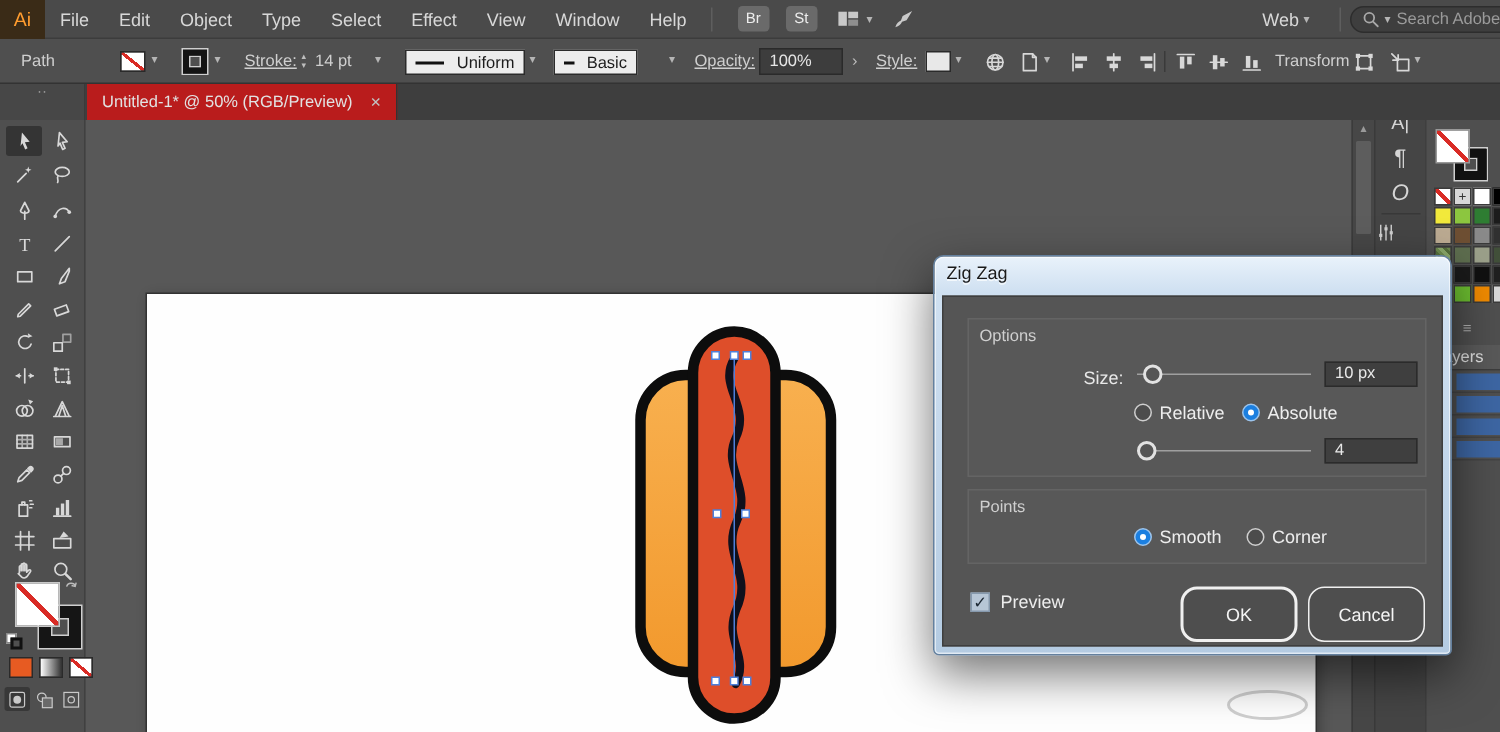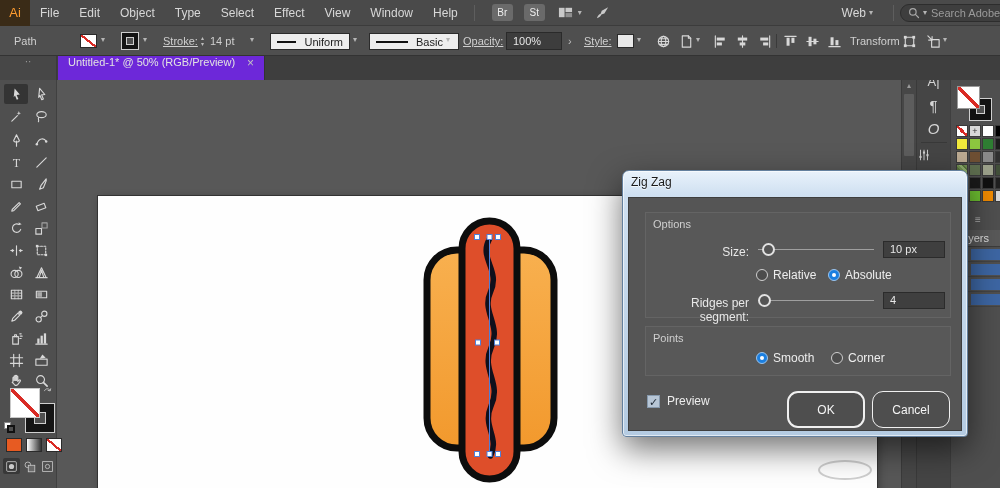--- a/index.html
+++ b/index.html
@@ -27,21 +27,21 @@
   .cb-chev{position:absolute;top:9px;font-size:8px;color:#b5b5b5}
   .stepper{position:absolute;top:6px;width:9px;height:18px;display:flex;flex-direction:column;align-items:center;justify-content:center;color:#bdbdbd;font-size:6px;line-height:6px}
   .darkfield{position:absolute;top:6px;height:18px;background:#3d3d3d;border:1px solid #2a2a2a;color:#e6e6e6;display:flex;align-items:center;padding-left:6px}
   .whitedrop{position:absolute;top:7px;height:17px;background:#ededed;border:1px solid #2b2b2b;color:#1c1c1c;display:flex;align-items:center;padding:0 6px}
   .whitedrop .line{width:32px;height:2px;background:#111;margin-right:8px}
   .cb-ic{position:absolute;top:7px;width:16px;height:16px;display:flex;align-items:center;justify-content:center}
   .cb-div{position:absolute;top:8px;width:1px;height:14px;background:#3a3a3a}
   
   .tabbar{position:absolute;left:0;top:56px;width:1000px;height:24px;background:#3e3e3e;z-index:5}
   .tool-stub{position:absolute;left:0;top:0;width:57px;height:24px;background:#474747;border-right:1px solid #3a3a3a;color:#9d9d9d;font-size:10px;text-align:center;line-height:12px}
-  .doc-tab{position:absolute;left:58px;top:0;height:24px;background:#6d28d9;display:flex;padding:0 10px;font-size:11px;color:#e2e2e2;border-right:1px solid #333}
+  .doc-tab{position:absolute;left:58px;top:0;height:24px;background:#b91c1c;display:flex;align-items:center;padding:0 10px;font-size:11px;color:#e2e2e2;border-right:1px solid #333}
   .doc-tab .close{margin-left:12px;color:#c2c2c2;font-size:12px}
   
   .toolbar{position:absolute;left:0;top:80px;width:57px;height:408px;background:#4f4f4f;border-right:1px solid #404040;z-index:6}
   .tool{position:absolute;width:24px;height:20px;display:flex;align-items:center;justify-content:center}
   .tool.active{background:#343434;border-radius:2px}
   .fill-sq{position:absolute;left:10px;top:308px;width:30px;height:30px;border:1px solid #c9c9c9;background:linear-gradient(to top right,#fff 46%,#d92b25 46%,#d92b25 54%,#fff 54%);z-index:2}
   .stroke-frame{position:absolute;left:26px;top:324px;width:28px;height:28px;border:8px solid #151515;box-shadow:0 0 0 1px #cfcfcf,inset 0 0 0 1px #cfcfcf;z-index:1}
   .swap-ic{position:absolute;left:42px;top:305px;width:13px;height:13px}
   .mini-proxy{position:absolute;left:4px;top:342px;width:11px;height:11px}
   .mini-proxy .f{position:absolute;left:0;top:0;width:7px;height:7px;background:#fff;border:1px solid #888}
@@ -159,21 +159,21 @@
       <span>▴</span>
       <span>▾</span>
     </span>
   <span class="lbl" style="left:210px">14 pt</span>
   <span class="cb-chev" style="left:250px">▾</span>
   <span class="whitedrop" style="left:270px;width:80px">
       <span class="line"></span>
       <span>Uniform</span>
     </span>
   <span class="cb-chev" style="left:353px">▾</span>
-  <span class="whitedrop" style="left:369px;width:90px">
+  <span class="whitedrop" style="left:369px;width:56px">
       <span class="line"></span>
       <span>Basic</span>
     </span>
   <span class="cb-chev" style="left:446px">▾</span>
   <span class="lbl link" style="left:463px">Opacity:</span>
   <span class="darkfield" style="left:506px;width:56px">100%</span>
   <span class="lbl" style="left:568px;color:#bdbdbd">›</span>
   <span class="lbl link" style="left:584px">Style:</span>
   <span class="swatch-sm" style="left:617px;background:#e8e8e8"></span>
   <span class="cb-chev" style="left:637px">▾</span>
@@ -584,21 +584,20 @@
       </div>
       <div class="valfield" style="left:237px;top:28px">10 px</div>
       <div class="radio" id="radio-relative" style="left:110px;top:55px">
         <span class="dot"></span>
           <span>Relative</span>
       </div>
       <div class="radio checked" id="radio-absolute" style="left:182px;top:55px">
         <span class="dot"></span>
           <span>Absolute</span>
       </div>
-      <div class="fld-label" style="left:0px;top:83px;width:103px">Ridges per segment:</div>
       <div class="slider" style="left:112px;top:81px;width:116px">
         <div class="track"></div>
         <div class="knob" style="left:0px"></div>
       </div>
       <div class="valfield" style="left:237px;top:79px">4</div>
     </div>
 
     <div class="group" style="left:16px;top:128px;width:306px;height:50px">
       <div class="group-label">Points</div>
       <div class="radio checked" id="radio-smooth" style="left:110px;top:24px">

